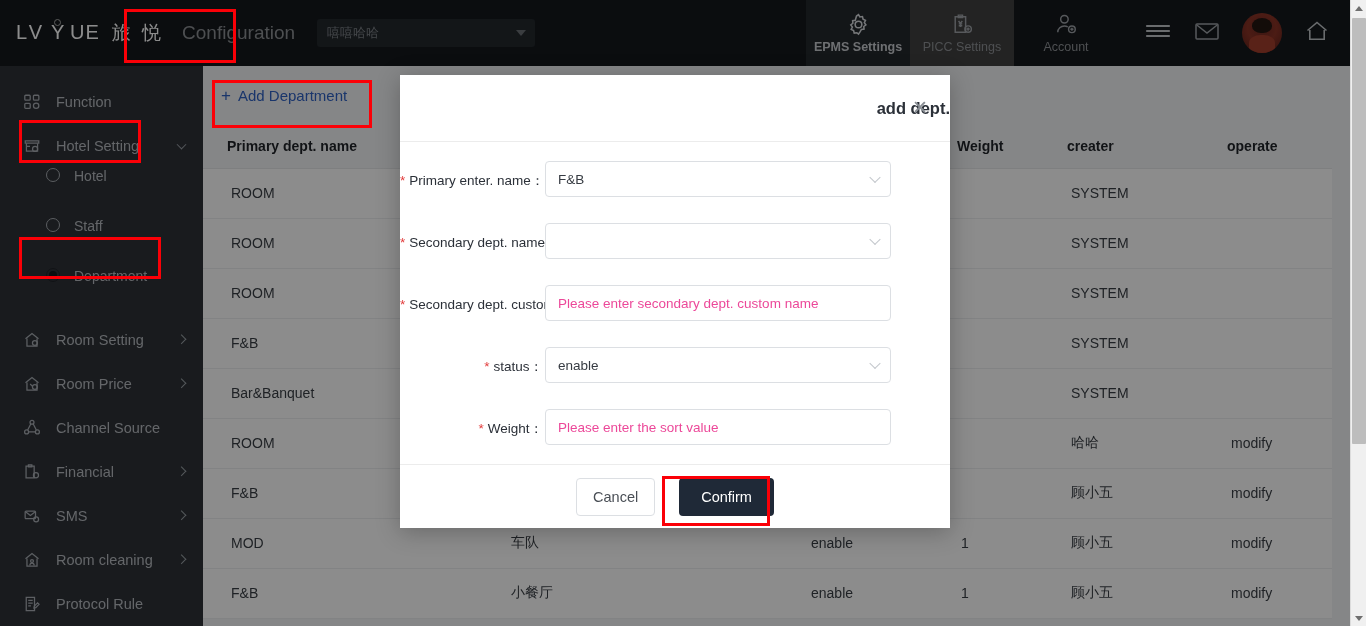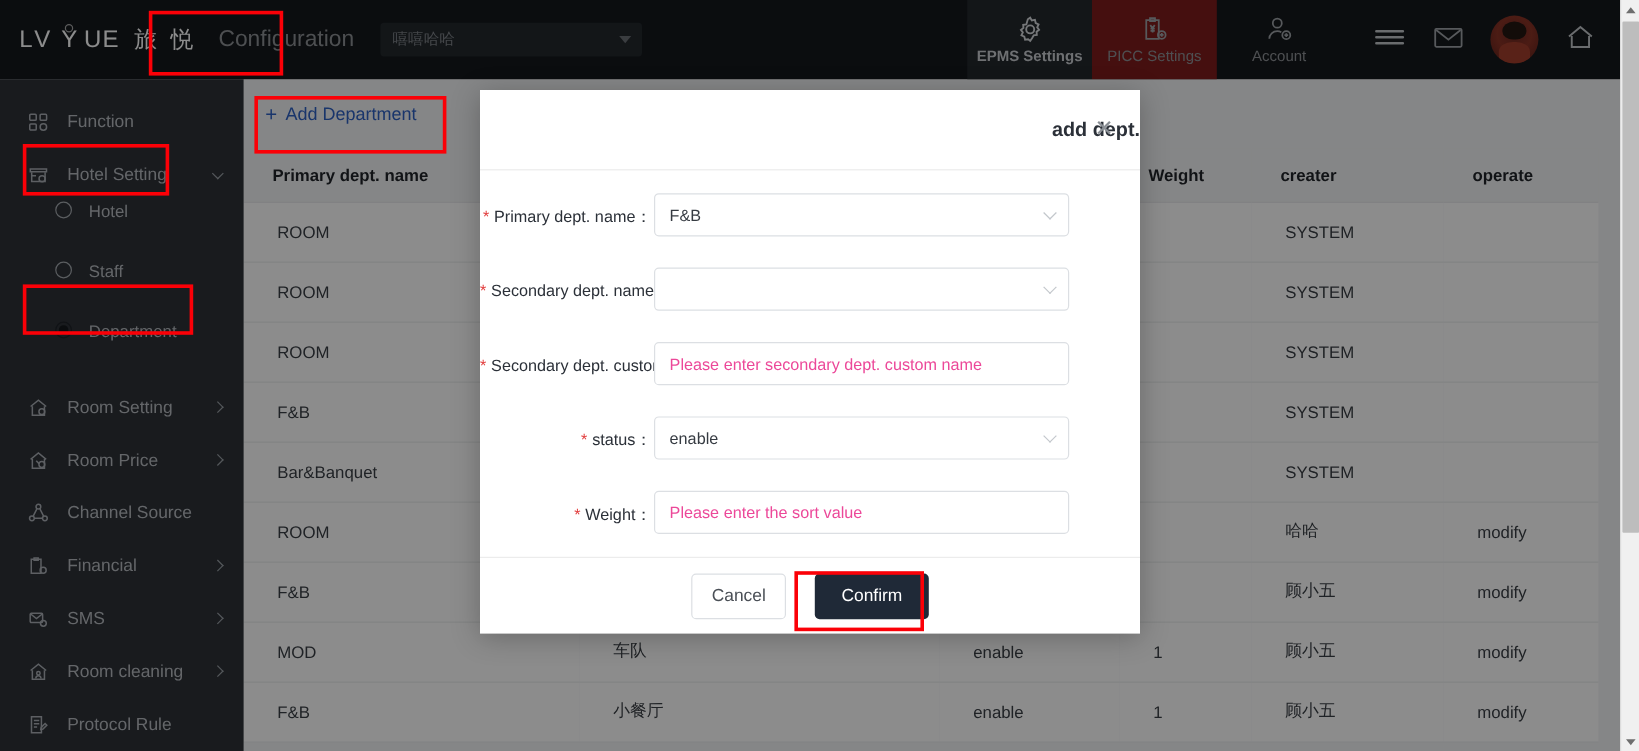--- a/index.html
+++ b/index.html
@@ -86,21 +86,21 @@
   .top-tiles { display: flex; align-items: stretch; height: 66px; }
   .top-tile {
     width: 104px; height: 66px;
     display: flex; flex-direction: column;
     align-items: center; justify-content: center;
     gap: 3px;
     color: #8e9195;
     font-size: 12.5px;
   }
   .top-tile.active { background: #23282d; color: #c9ccd0; font-weight: bold; }
-  .top-tile.picc { background: #7f1d1d; }
+  .top-tile.picc { background: #404040; }
   .top-tile svg { display: block; }
 
   .top-icons {
     display: flex; align-items: center; gap: 22px;
     padding: 0 20px 0 26px;
   }
   .avatar {
     width: 40px; height: 40px; border-radius: 50%;
     background: radial-gradient(circle at 50% 38%, #6d2a22 0%, #8a3326 45%, #5a1f18 100%);
     position: relative; overflow: hidden;
@@ -623,21 +623,21 @@
   <div class="modal">
     <div class="modal-head">
       <div class="modal-title">add dept.</div>
       <div class="modal-close">✕</div>
     </div>
 
     <div class="modal-body">
 
       <div class="frow">
         <div class="flabel">
-          <span class="req">*</span><span>Primary dept. name：</span>
+          <span class="req">*</span><span>Primary enter. name：</span>
         </div>
         <div class="fctrl">
           <span>F&amp;B</span>
           <span class="sel-caret"></span>
         </div>
       </div>
 
       <div class="frow">
         <div class="flabel">
           <span class="req">*</span><span>Secondary dept. name：</span>

